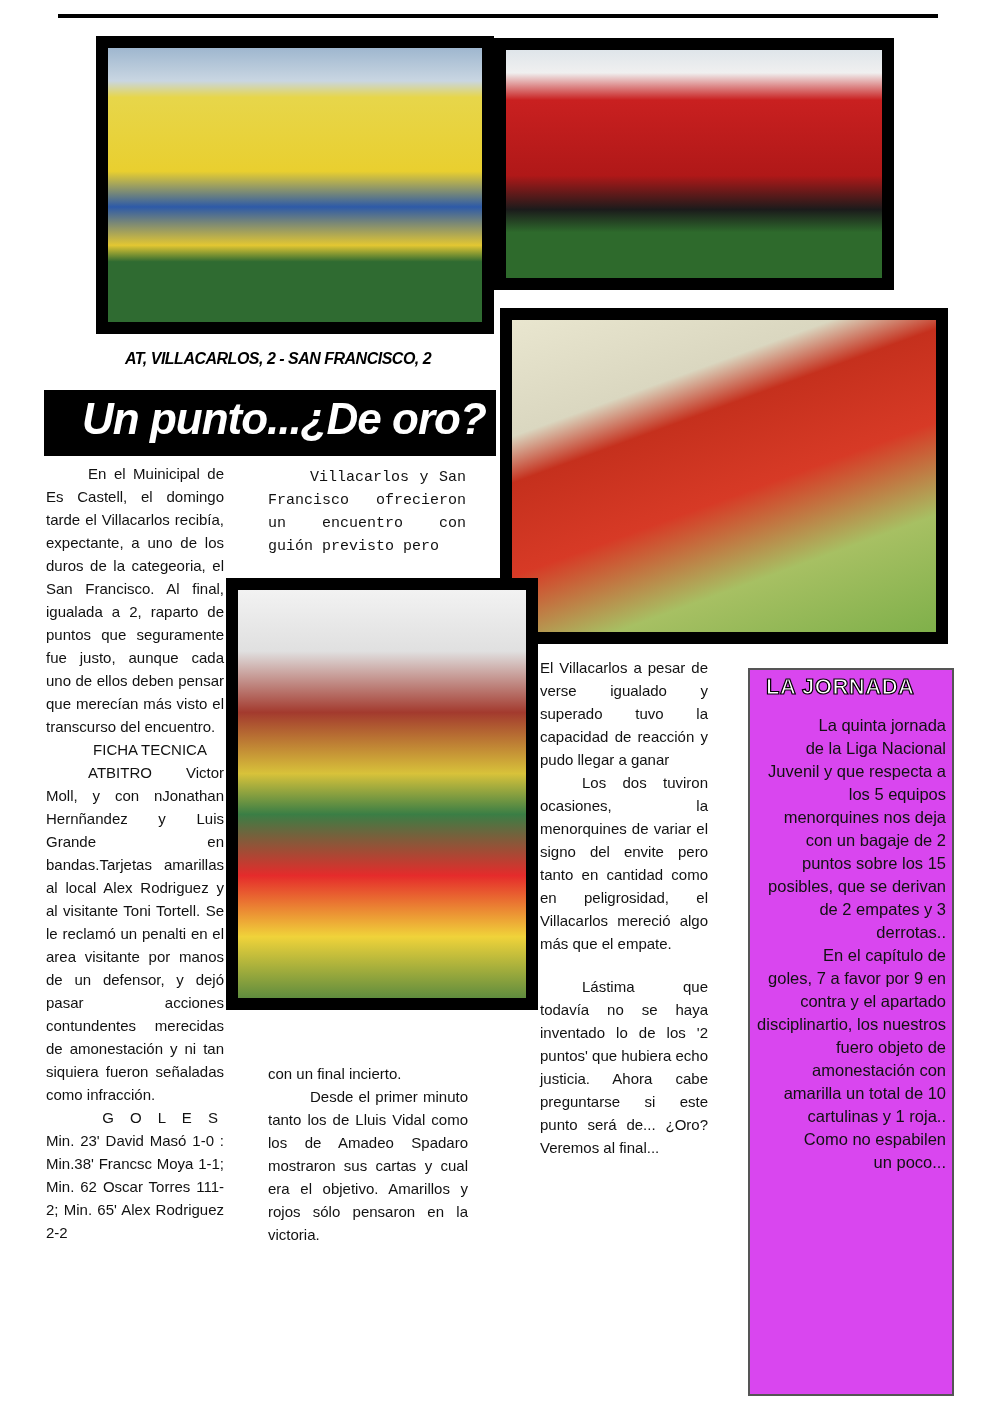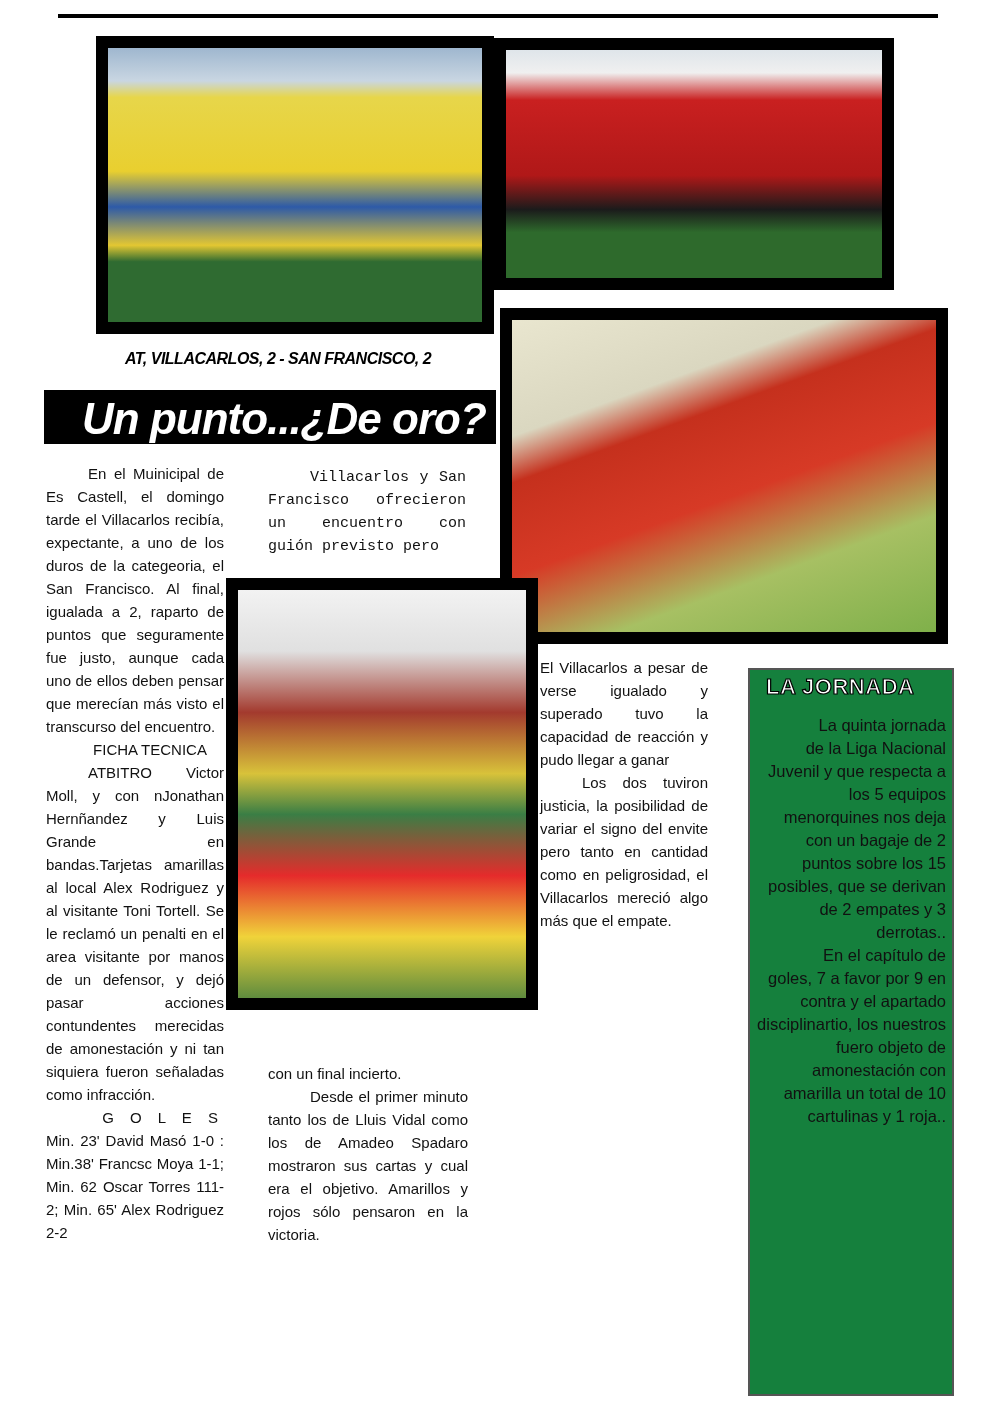--- a/index.html
+++ b/index.html
@@ -7,29 +7,29 @@
          font-family:"Liberation Sans", sans-serif; color:#111; }
   .topline { position:absolute; left:58px; top:14px; width:880px; height:4px; background:#000; }
   .photo { position:absolute; background:#000; box-sizing:border-box; }
   .photo .inner { position:absolute; inset:12px; overflow:hidden; }
   .ph1 .inner { background:linear-gradient(180deg,#9fb7cf 0%,#c9d6e2 12%,#e7d64a 18%,#e9cf2f 45%,#2d5aa8 58%,#e3c732 72%,#2f6b31 78%,#2f6b31 100%); }
   .ph2 .inner { background:linear-gradient(180deg,#dfe5ea 0%,#f0f0f0 10%,#c92020 22%,#b01818 55%,#1b1b1b 70%,#2e6a2c 80%,#2e6a2c 100%); }
   .ph3 .inner { background:linear-gradient(160deg,#e9e6cf 0%,#dad7c0 25%,#c5301d 35%,#d73a26 55%,#a7c063 75%,#7fb04a 100%); }
   .ph4 .inner { background:linear-gradient(180deg,#f2f2f2 0%,#e0e0e0 15%,#a33a2e 30%,#d8c23a 45%,#3a7e45 55%,#e52b2b 70%,#f0d33a 85%,#5f8c3e 100%); }
   .subhead { position:absolute; left:78px; top:350px; width:400px; font-weight:bold; font-style:italic;
              font-size:16px; letter-spacing:-0.5px; color:#000; text-align:center; }
-  .headline { position:absolute; left:44px; top:390px; width:452px; height:54px; background:#000; }
+  .headline { position:absolute; left:44px; top:390px; width:452px; height:66px; background:#000; }
   .headline span { position:absolute; left:38px; top:4px; color:#fff; font-weight:bold; font-style:italic; font-size:44px; letter-spacing:-1px; }
   .col { position:absolute; font-size:15px; line-height:23px; text-align:justify; hyphens:none; }
   .col p { margin:0; }
   .ind { text-indent:42px; }
   .center { text-align:center; }
   .right { text-align:right; }
   .spaced { letter-spacing:6px; }
-  .jornada { position:absolute; left:748px; top:668px; width:206px; height:728px; background:#15803d;
+  .jornada { position:absolute; left:748px; top:668px; width:206px; height:728px; background:#d946ef;
              border:2px solid #555; box-sizing:border-box; padding:4px 6px; }
   .jornada h3 { margin:0 0 14px 10px; font-size:22px; font-weight:bold; color:#fff;
                 -webkit-text-stroke:1.2px #000; letter-spacing:0.5px; }
   .jornada .txt { font-size:16.5px; line-height:23px; text-align:right; }
   .jornada .txt p { margin:0; }
 </style>
 </head>
 <body>
 
 <div class="topline"></div>
@@ -64,22 +64,24 @@
   <p class="ind">Villacarlos y San Francisco ofrecieron un encuentro con guión previsto pero</p>
 </div>
 
 <div class="col" style="left:268px; top:1062px; width:200px;">
   <p>con un final incierto.</p>
   <p class="ind">Desde el primer minuto tanto los de Lluis Vidal como los de Amadeo Spadaro mostraron sus cartas y cual era el objetivo. Amarillos y rojos sólo pensaron en la victoria.</p>
 </div>
 
 <div class="col" style="left:540px; top:656px; width:168px;">
   <p>El Villacarlos a pesar de verse igualado y superado tuvo la capacidad de reacción y pudo llegar a ganar</p>
-  <p class="ind">Los dos tuviron justicia, la posibilidad de variar el signo del envite pero tanto en cantidad como en peligrosidad, el Villacarlos mereció algo más que el empate.</p>
+  <p class="ind">Los dos tuviron ocasiones, la menorquines de variar el signo del envite pero tanto en cantidad como en peligrosidad, el Villacarlos mereció algo más que el empate.</p>
+  <p class="ind" style="margin-top:20px;">Lástima que todavía no se haya inventado lo de los '2 puntos' que hubiera echo justicia. Ahora cabe preguntarse si este punto será de... ¿Oro? Veremos al final...</p>
 </div>
 
 <div class="jornada">
   <h3>LA JORNADA</h3>
   <div class="txt">
     <p class="ind">La quinta jornada de la Liga Nacional Juvenil y que respecta a los 5 equipos menorquines nos deja con un bagaje de  2 puntos sobre los 15 posibles, que se derivan de  2 empates y 3 derrotas..</p>
     <p class="ind">En el capítulo de goles, 7 a favor por 9 en contra y el apartado disciplinartio, los nuestros fuero objeto de  amonestación con amarilla un total de 10 cartulinas  y 1 roja..</p>
+    <p class="ind">Como no espabilen un poco...</p>
   </div>
 </div>
 
 </body></html>

